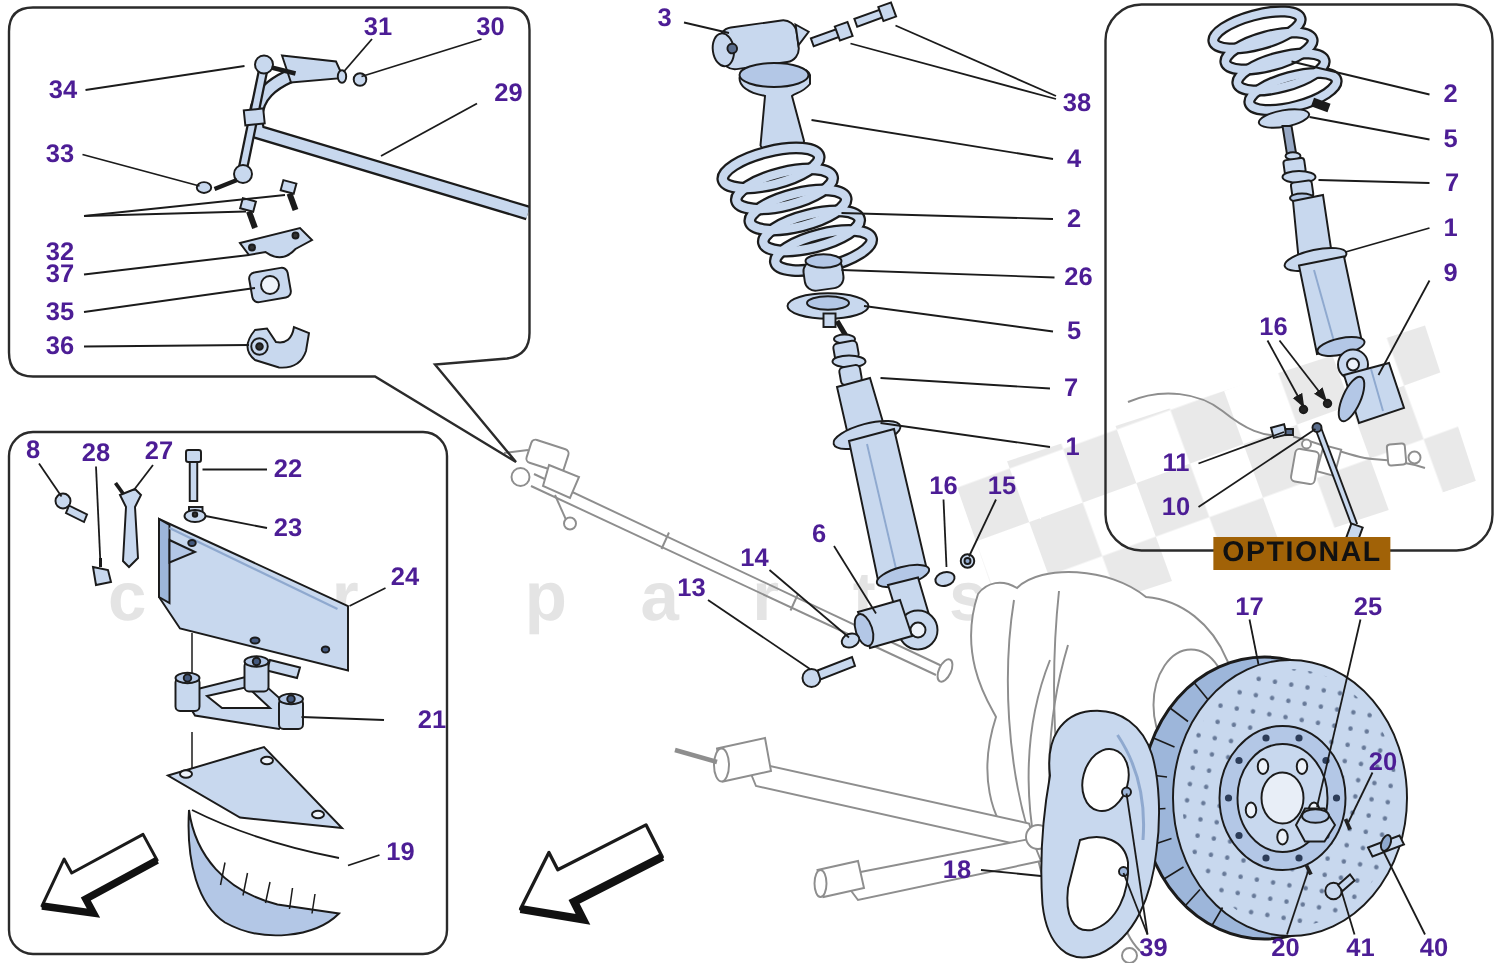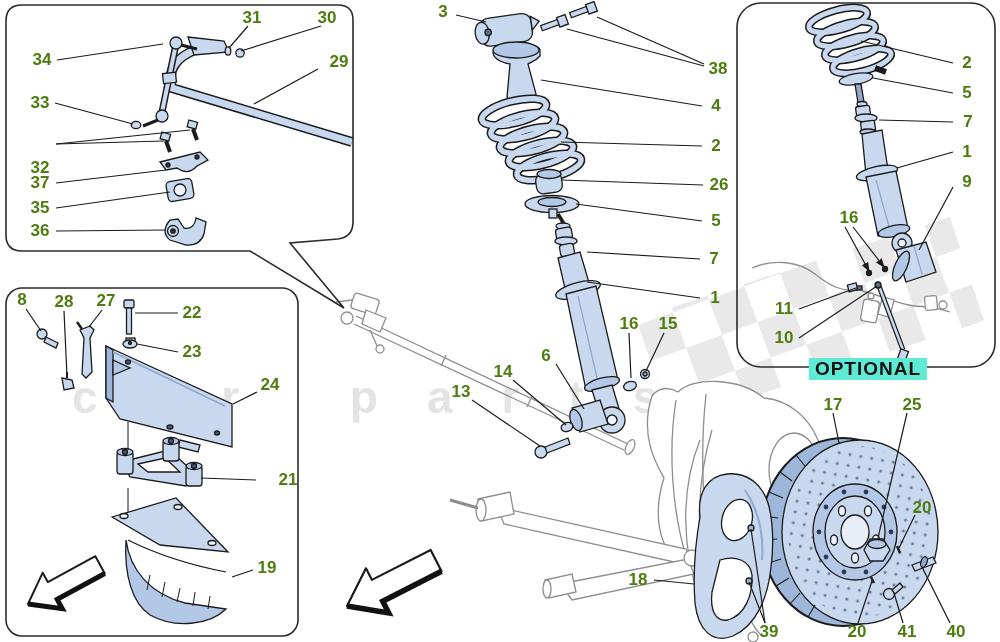--- a/index.html
+++ b/index.html
@@ -5,23 +5,23 @@
   html,body{margin:0;padding:0;background:#fff;}
   .stage{position:relative;width:1000px;height:642px;background:#ffffff;overflow:hidden;
          font-family:"Liberation Sans", sans-serif;}
   .wm-brand{position:absolute;left:64px;top:224px;font-size:122px;font-weight:bold;
             letter-spacing:-4px;line-height:1;color:rgba(220,45,55,0.32);white-space:nowrap;z-index:1;}
   .wm-tagline{position:absolute;left:72px;top:374px;font-size:46px;font-weight:bold;
             letter-spacing:49px;line-height:1;color:#e4e4e4;white-space:nowrap;z-index:1;}
   svg.art{position:absolute;left:0;top:0;z-index:2;}
   .labels{position:absolute;left:0;top:0;width:1000px;height:642px;z-index:3;pointer-events:none;}
   .callout{position:absolute;transform:translate(-50%,-50%);font-size:17px;font-weight:bold;
-           color:#4d7c0f;white-space:nowrap;}
+           color:#4c1d95;white-space:nowrap;}
   .optional-tag{position:absolute;left:868px;top:369px;transform:translate(-50%,-50%);
-           font-size:19px;font-weight:bold;color:#111;background:#5eead4;padding:0 6px;
+           font-size:19px;font-weight:bold;color:#111;background:#a16207;padding:0 6px;
            letter-spacing:1px;white-space:nowrap;}
   #callout-lines line{stroke:#1b1b1b;stroke-width:1.2;}
 </style>
 </head>
 <body>
 
 <div class="stage">
 
   <div class="wm-tagline">car parts</div>
 

